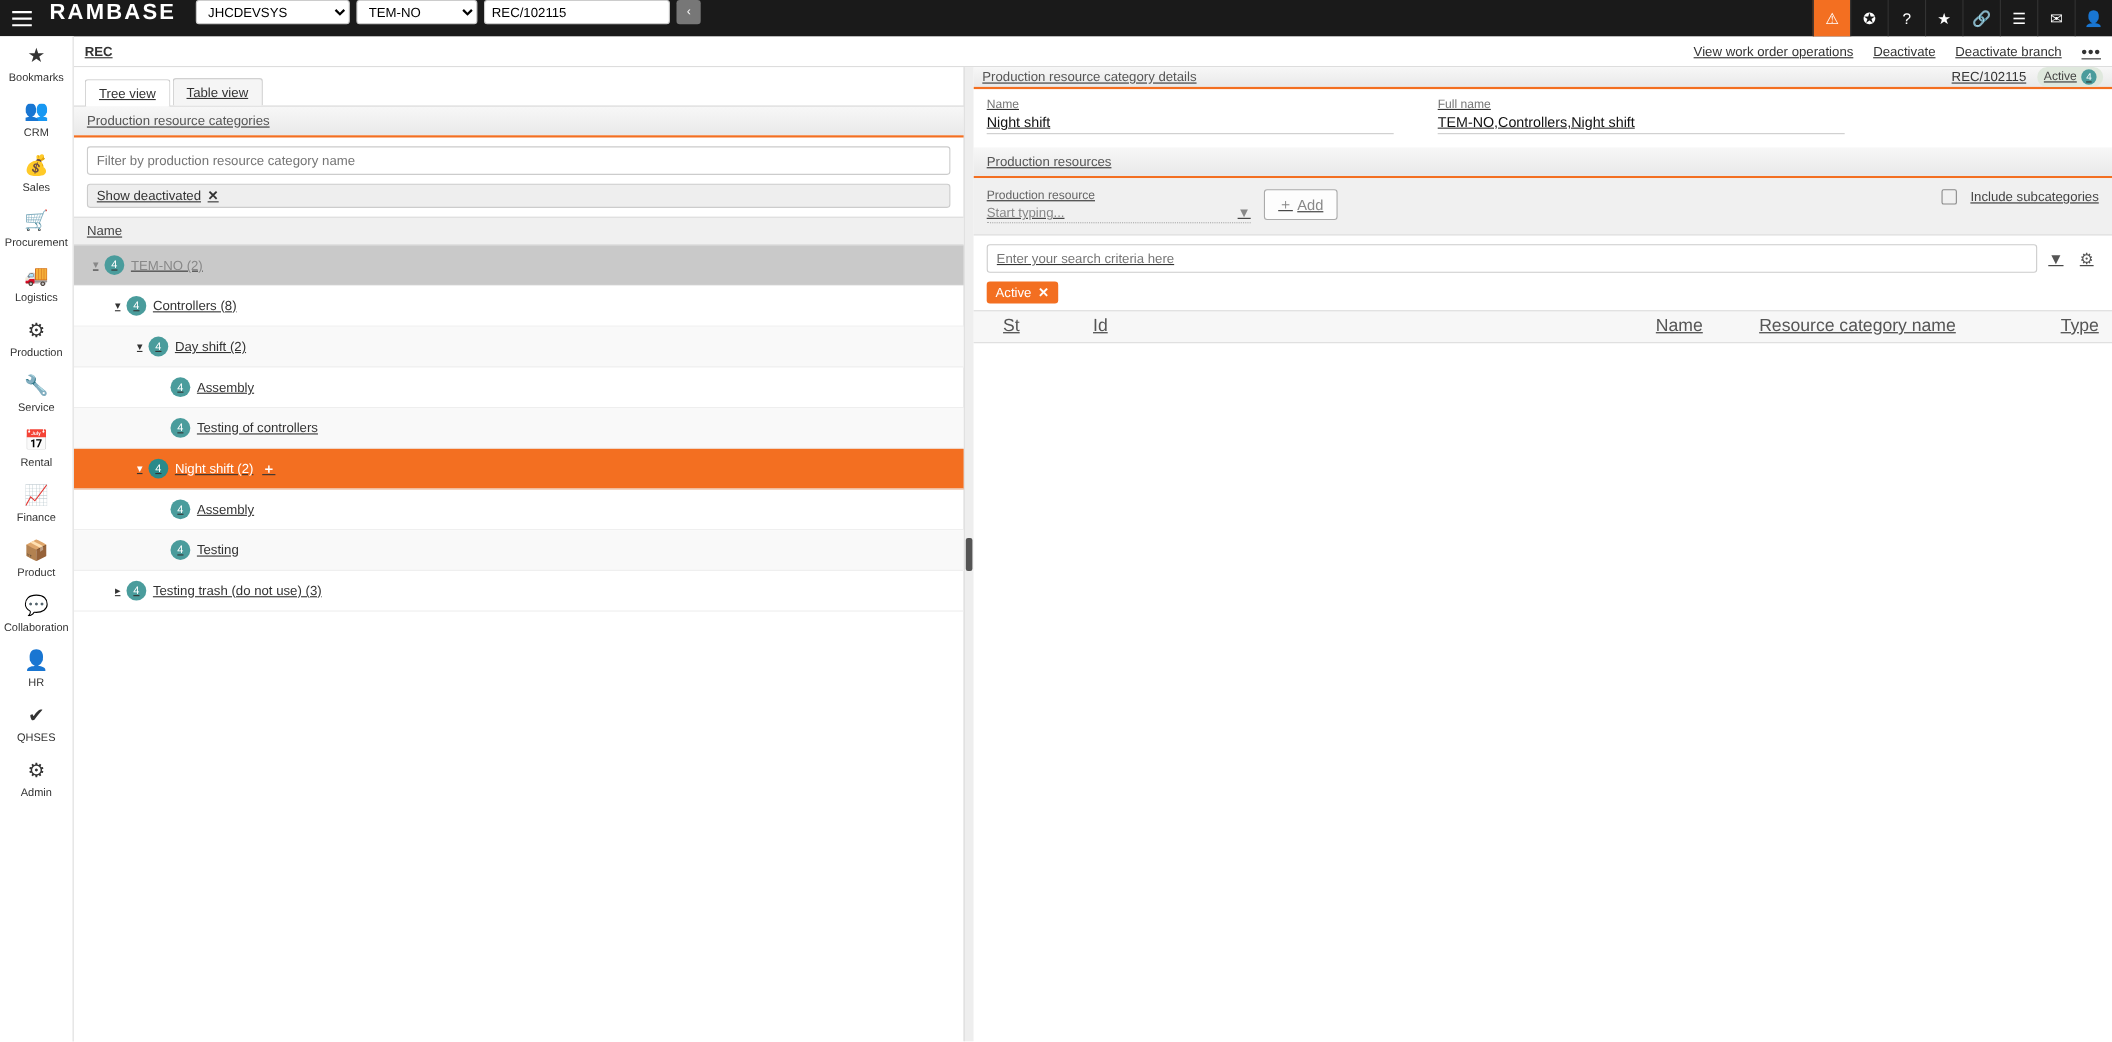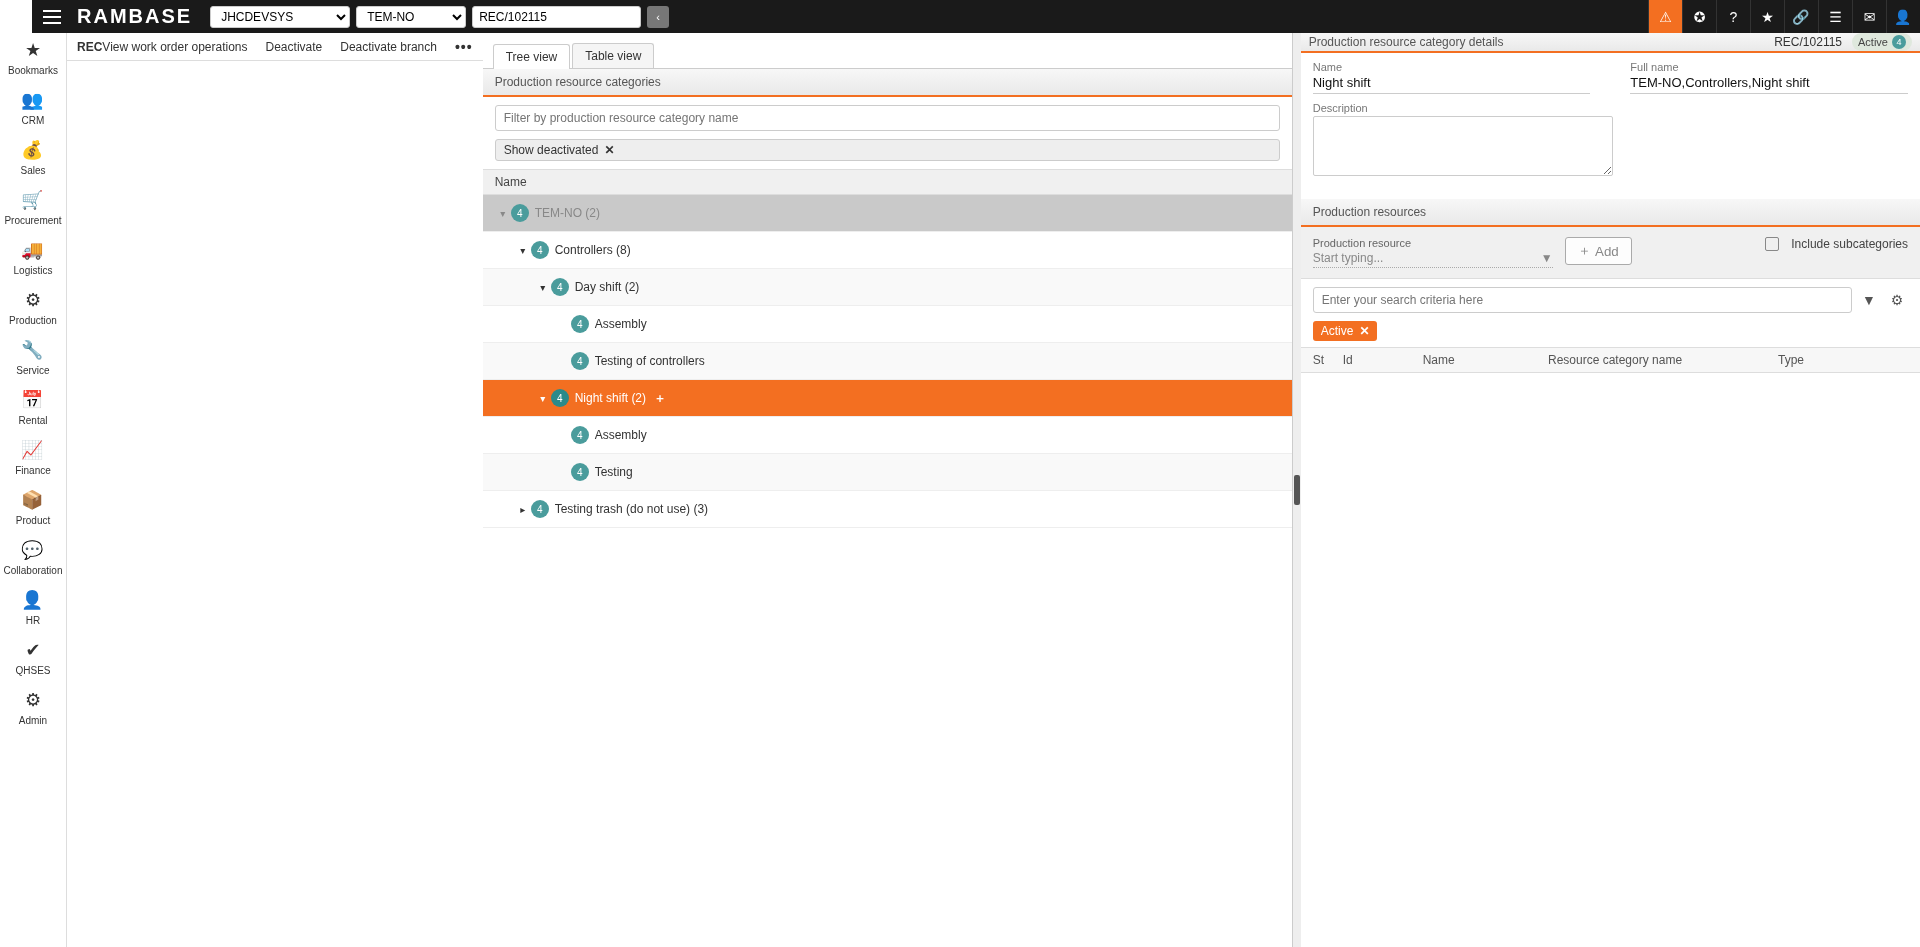--- a/index.html
+++ b/index.html
@@ -1,32 +1,32 @@
 <!DOCTYPE html>
 <html><head>
 <meta charset="utf-8">
 <style>
 * { margin: 0; padding: 0; box-sizing: border-box; }
 body { font-family: Arial, sans-serif; font-size: 12px; color: #333; background: #fff; overflow: hidden; width: 1920px; height: 947px; }
-.topbar { background: #1a1a1a; height: 33px; display: flex; align-items: center; padding: 0; margin-left: 32px; }
+.topbar { background: #1a1a1a; height: 33px; display: flex; padding: 0; }
 .menu-btn { width: 40px; height: 33px; display: flex; align-items: center; justify-content: center; color: #fff; cursor: pointer; }
 .logo { color: #fff; font-size: 20px; font-weight: bold; letter-spacing: 2px; margin: 0 15px 0 5px; }
 .top-select, .top-input { height: 22px; margin: 0 3px; font-size: 12px; padding: 2px 6px; border: 1px solid #ccc; border-radius: 3px; background: #fff; }
 .top-select { min-width: 110px; }
 .top-input { min-width: 110px; }
 .top-go { height: 22px; width: 22px; background: #777; color: #fff; border: none; border-radius: 3px; cursor: pointer; display: flex; align-items: center; justify-content: center; font-size: 11px; margin-left: 3px;}
 .top-right { margin-left: auto; display: flex; }
 .top-icon { width: 34px; height: 33px; display: flex; align-items: center; justify-content: center; color: #fff; cursor: pointer; font-size: 14px; border-left: 1px solid #333; }
 .top-icon.alert { background: #f36f21; }
 .layout { display: flex; height: calc(100% - 33px); }
 .sidebar { width: 67px; background: #fff; border-right: 1px solid #ddd; }
 .side-item { text-align: center; padding: 6px 0; cursor: pointer; }
 .side-item .ico { font-size: 18px; color: #333; display: block; margin-bottom: 2px; }
 .side-item .lbl { font-size: 10px; color: #333; }
-.content { flex: 1; display: flex; flex-direction: row; overflow: hidden; }
+.content { flex: 1; display: flex; flex-direction: column; overflow: hidden; text-decoration: underline; }
 .page-header { display: flex; align-items: center; height: 28px; border-bottom: 1px solid #ddd; padding: 0 10px; }
 .page-title { font-weight: bold; font-size: 12px; }
 .page-actions { margin-left: auto; display: flex; gap: 18px; align-items: center; }
 .page-actions a { color: #333; text-decoration: none; cursor: pointer; font-size: 12px; }
 .page-actions .dots { font-weight: bold; font-size: 14px; letter-spacing: 1px; }
 .panes { display: flex; flex: 1; overflow: hidden; }
 .left-pane { width: 810px; border-right: 1px solid #ccc; display: flex; flex-direction: column; position: relative; }
 .right-pane { flex: 1; display: flex; flex-direction: column; padding: 0; }
 .splitter { width: 8px; background: #eee; cursor: col-resize; position: relative; display: flex; align-items: center; justify-content: center; }
 .splitter .grip { width: 6px; height: 30px; background: #555; border-radius: 2px; }
@@ -67,21 +67,21 @@
 .res-combo { display: flex; flex-direction: column;}
 .res-combo .input { display: inline-flex; align-items: center; border-bottom: 1px dotted #aaa; width: 240px; color: #888; font-size: 12px; padding: 2px 0; justify-content: space-between;}
 .add-btn { border: 1px solid #aaa; border-radius: 3px; padding: 4px 12px; color: #888; background: #fdfdfd; cursor: not-allowed; display: inline-flex; align-items: center; gap: 4px;}
 .chk-row { margin-left: auto; display: flex; align-items: center; gap: 12px; font-size: 12px; color: #444;}
 .chk { width: 14px; height: 14px; border: 1px solid #888; border-radius: 2px; display: inline-block;}
 .search-row { display: flex; padding: 8px 12px; gap: 6px; align-items: center;}
 .search-row input { flex: 1; padding: 5px 8px; border: 1px solid #ccc; border-radius: 3px; font-size: 12px;}
 .icon-btn { width: 22px; height: 22px; display: flex; align-items: center; justify-content: center; cursor: pointer; color: #555; font-size: 14px;}
 .active-chip { display: inline-flex; align-items: center; background: #f36f21; color: #fff; border-radius: 3px; padding: 3px 8px; margin: 0 12px 6px 12px; font-size: 12px;}
 .active-chip .x { margin-left: 6px; font-weight: bold; }
-.grid-hdr { display: flex; border-top: 1px solid #ddd; border-bottom: 1px solid #ddd; background: #f7f7f7; padding: 5px 12px; font-size: 12px; color: #555;}
+.grid-hdr { display: flex; border-top: 1px solid #ddd; border-bottom: 1px solid #ddd; background: #f7f7f7; padding: 5px 12px; font-size: 16px; color: #555; text-align: right;}
 .col-st { width: 30px; }
 .col-id { width: 80px; }
 .col-name { flex: 1; }
 .col-cat { width: 230px; }
 .col-type { width: 130px; }
 </style>
 </head>
 <body>
 
 <div class="topbar">
@@ -225,24 +225,20 @@
         <div class="form-row">
           <div class="form-field">
             <label>Name</label>
             <div class="val">Night shift</div>
           </div>
           <div class="form-field">
             <label>Full name</label>
             <div class="val">TEM-NO,Controllers,Night shift</div>
           </div>
         </div>
-        <div class="desc-field">
-          <label>Description</label>
-          <textarea style=""></textarea>
-        </div>
 
         <div class="res-panel">
           <div class="section-hdr">
             <span>Production resources</span>
           </div>
           <div class="res-filter">
             <div class="res-combo">
               <span class="lbl">Production resource</span>
               <span class="input">
                 <span>Start typing...</span>

